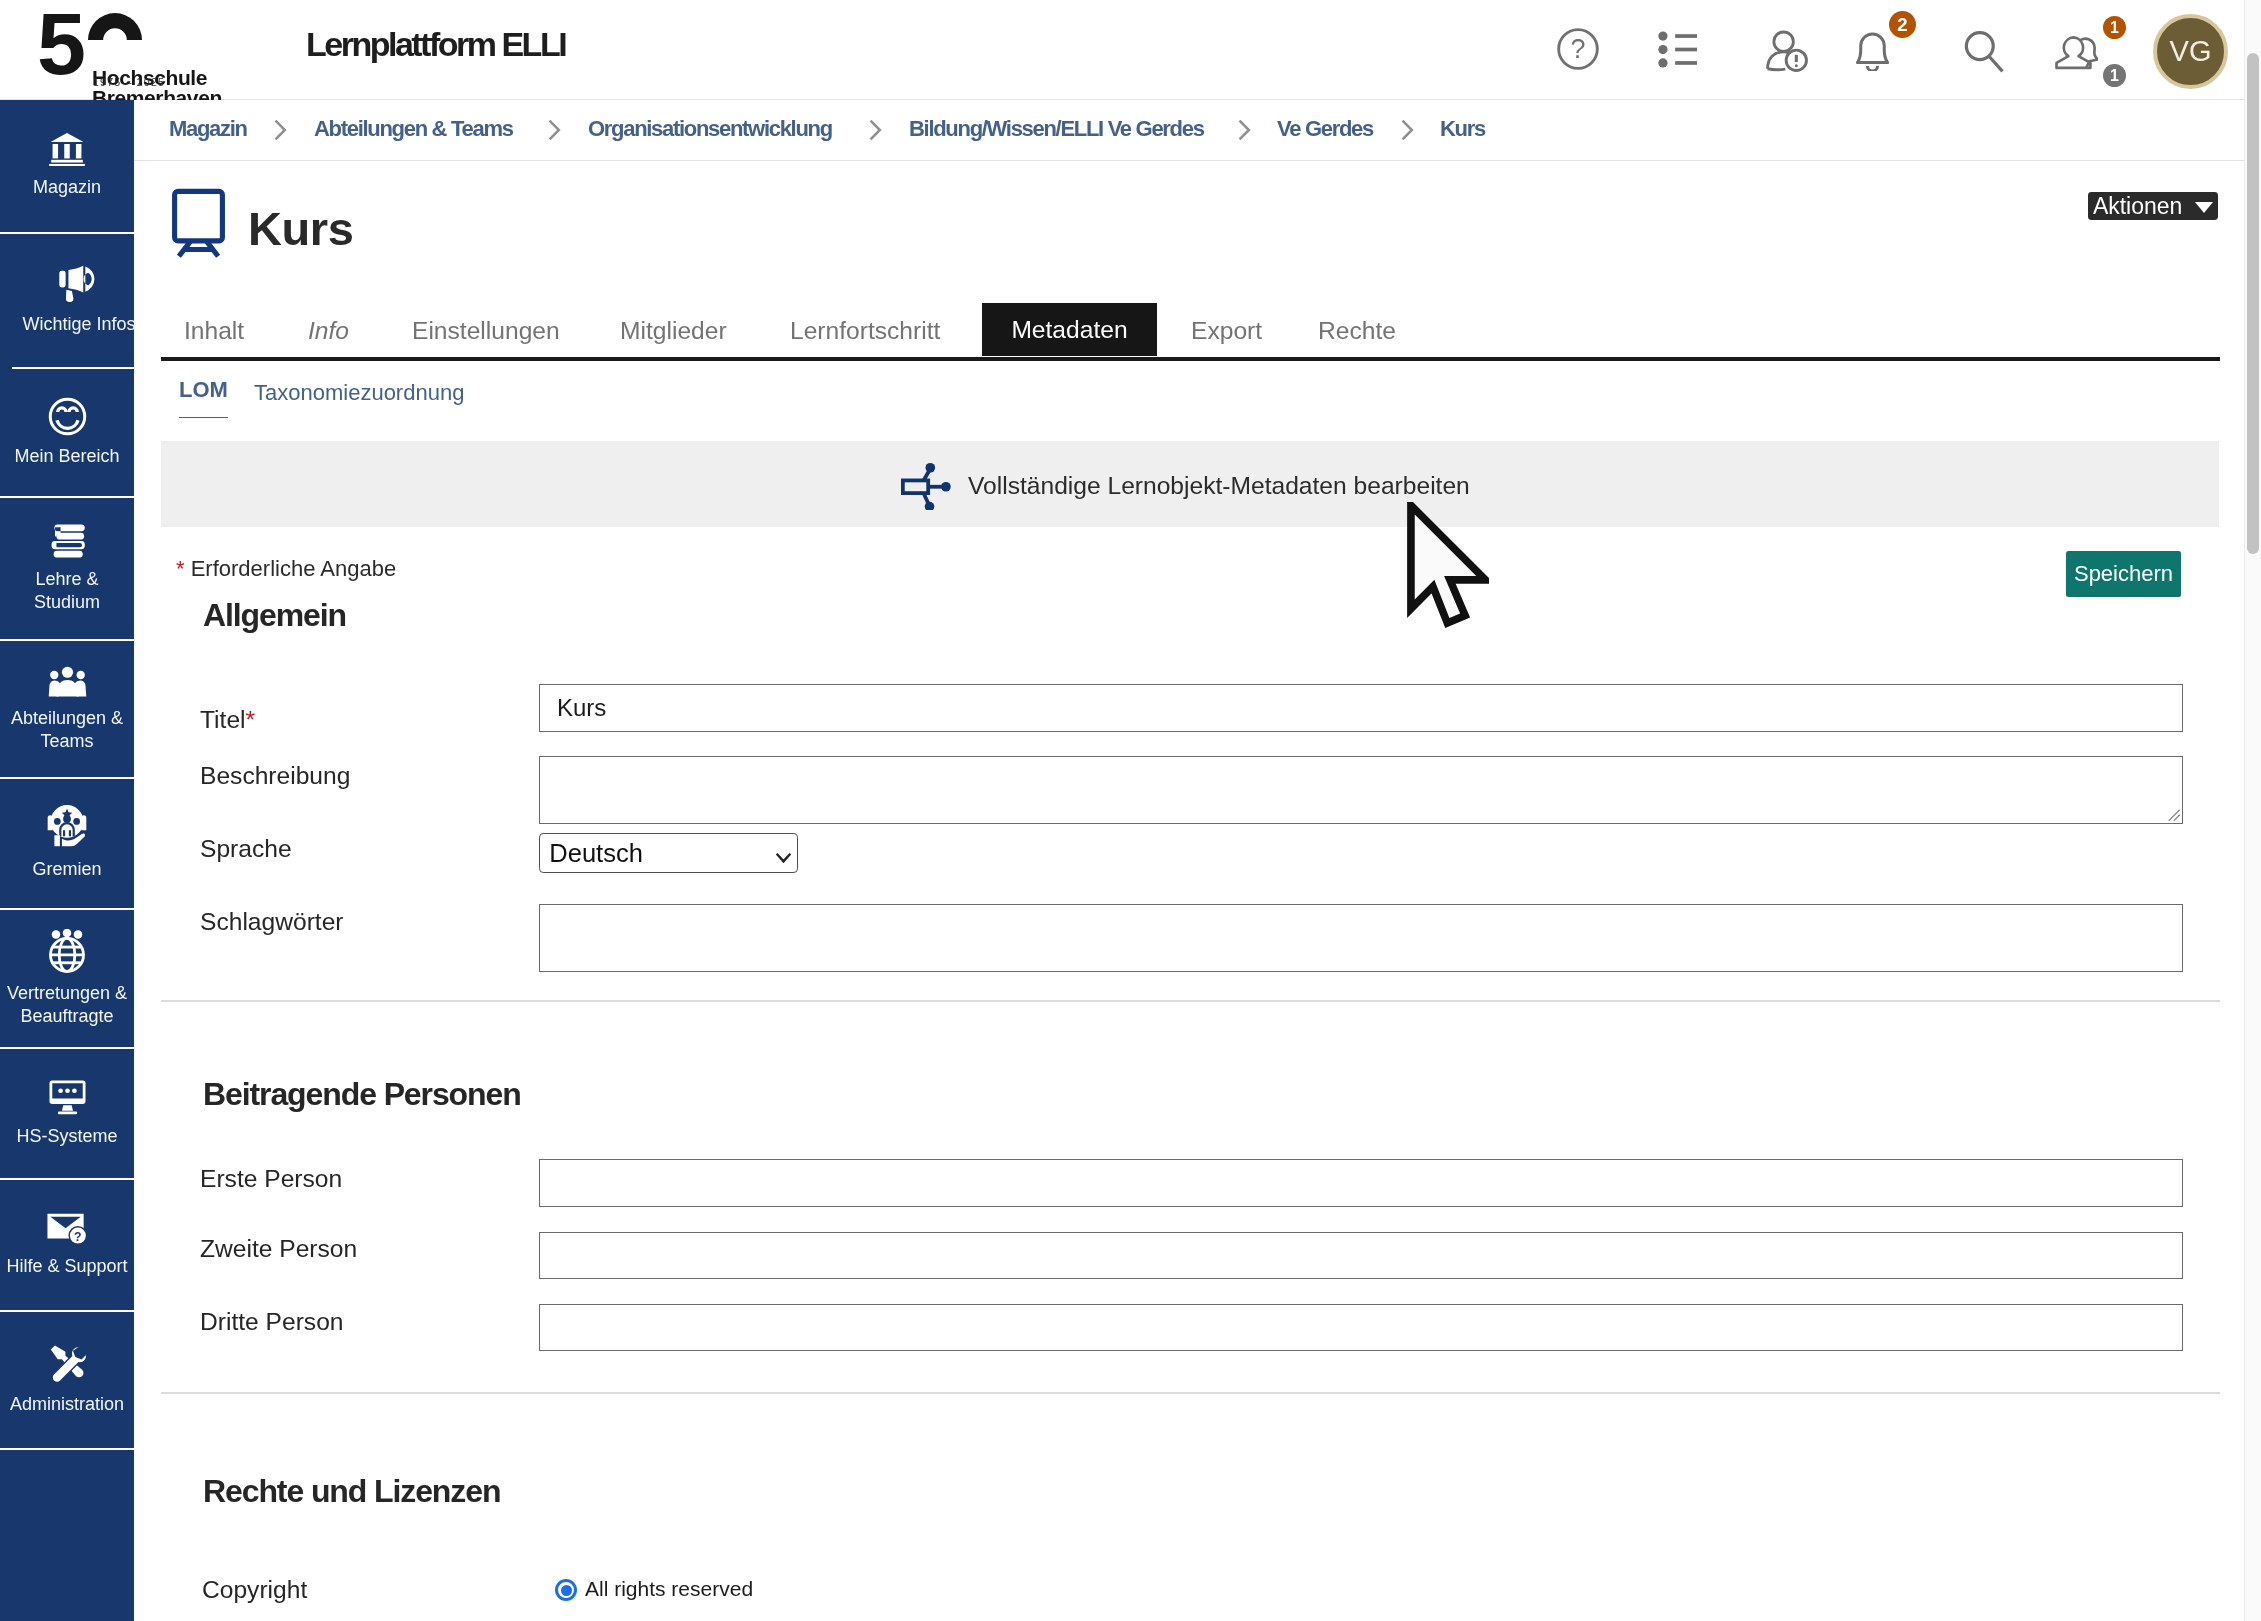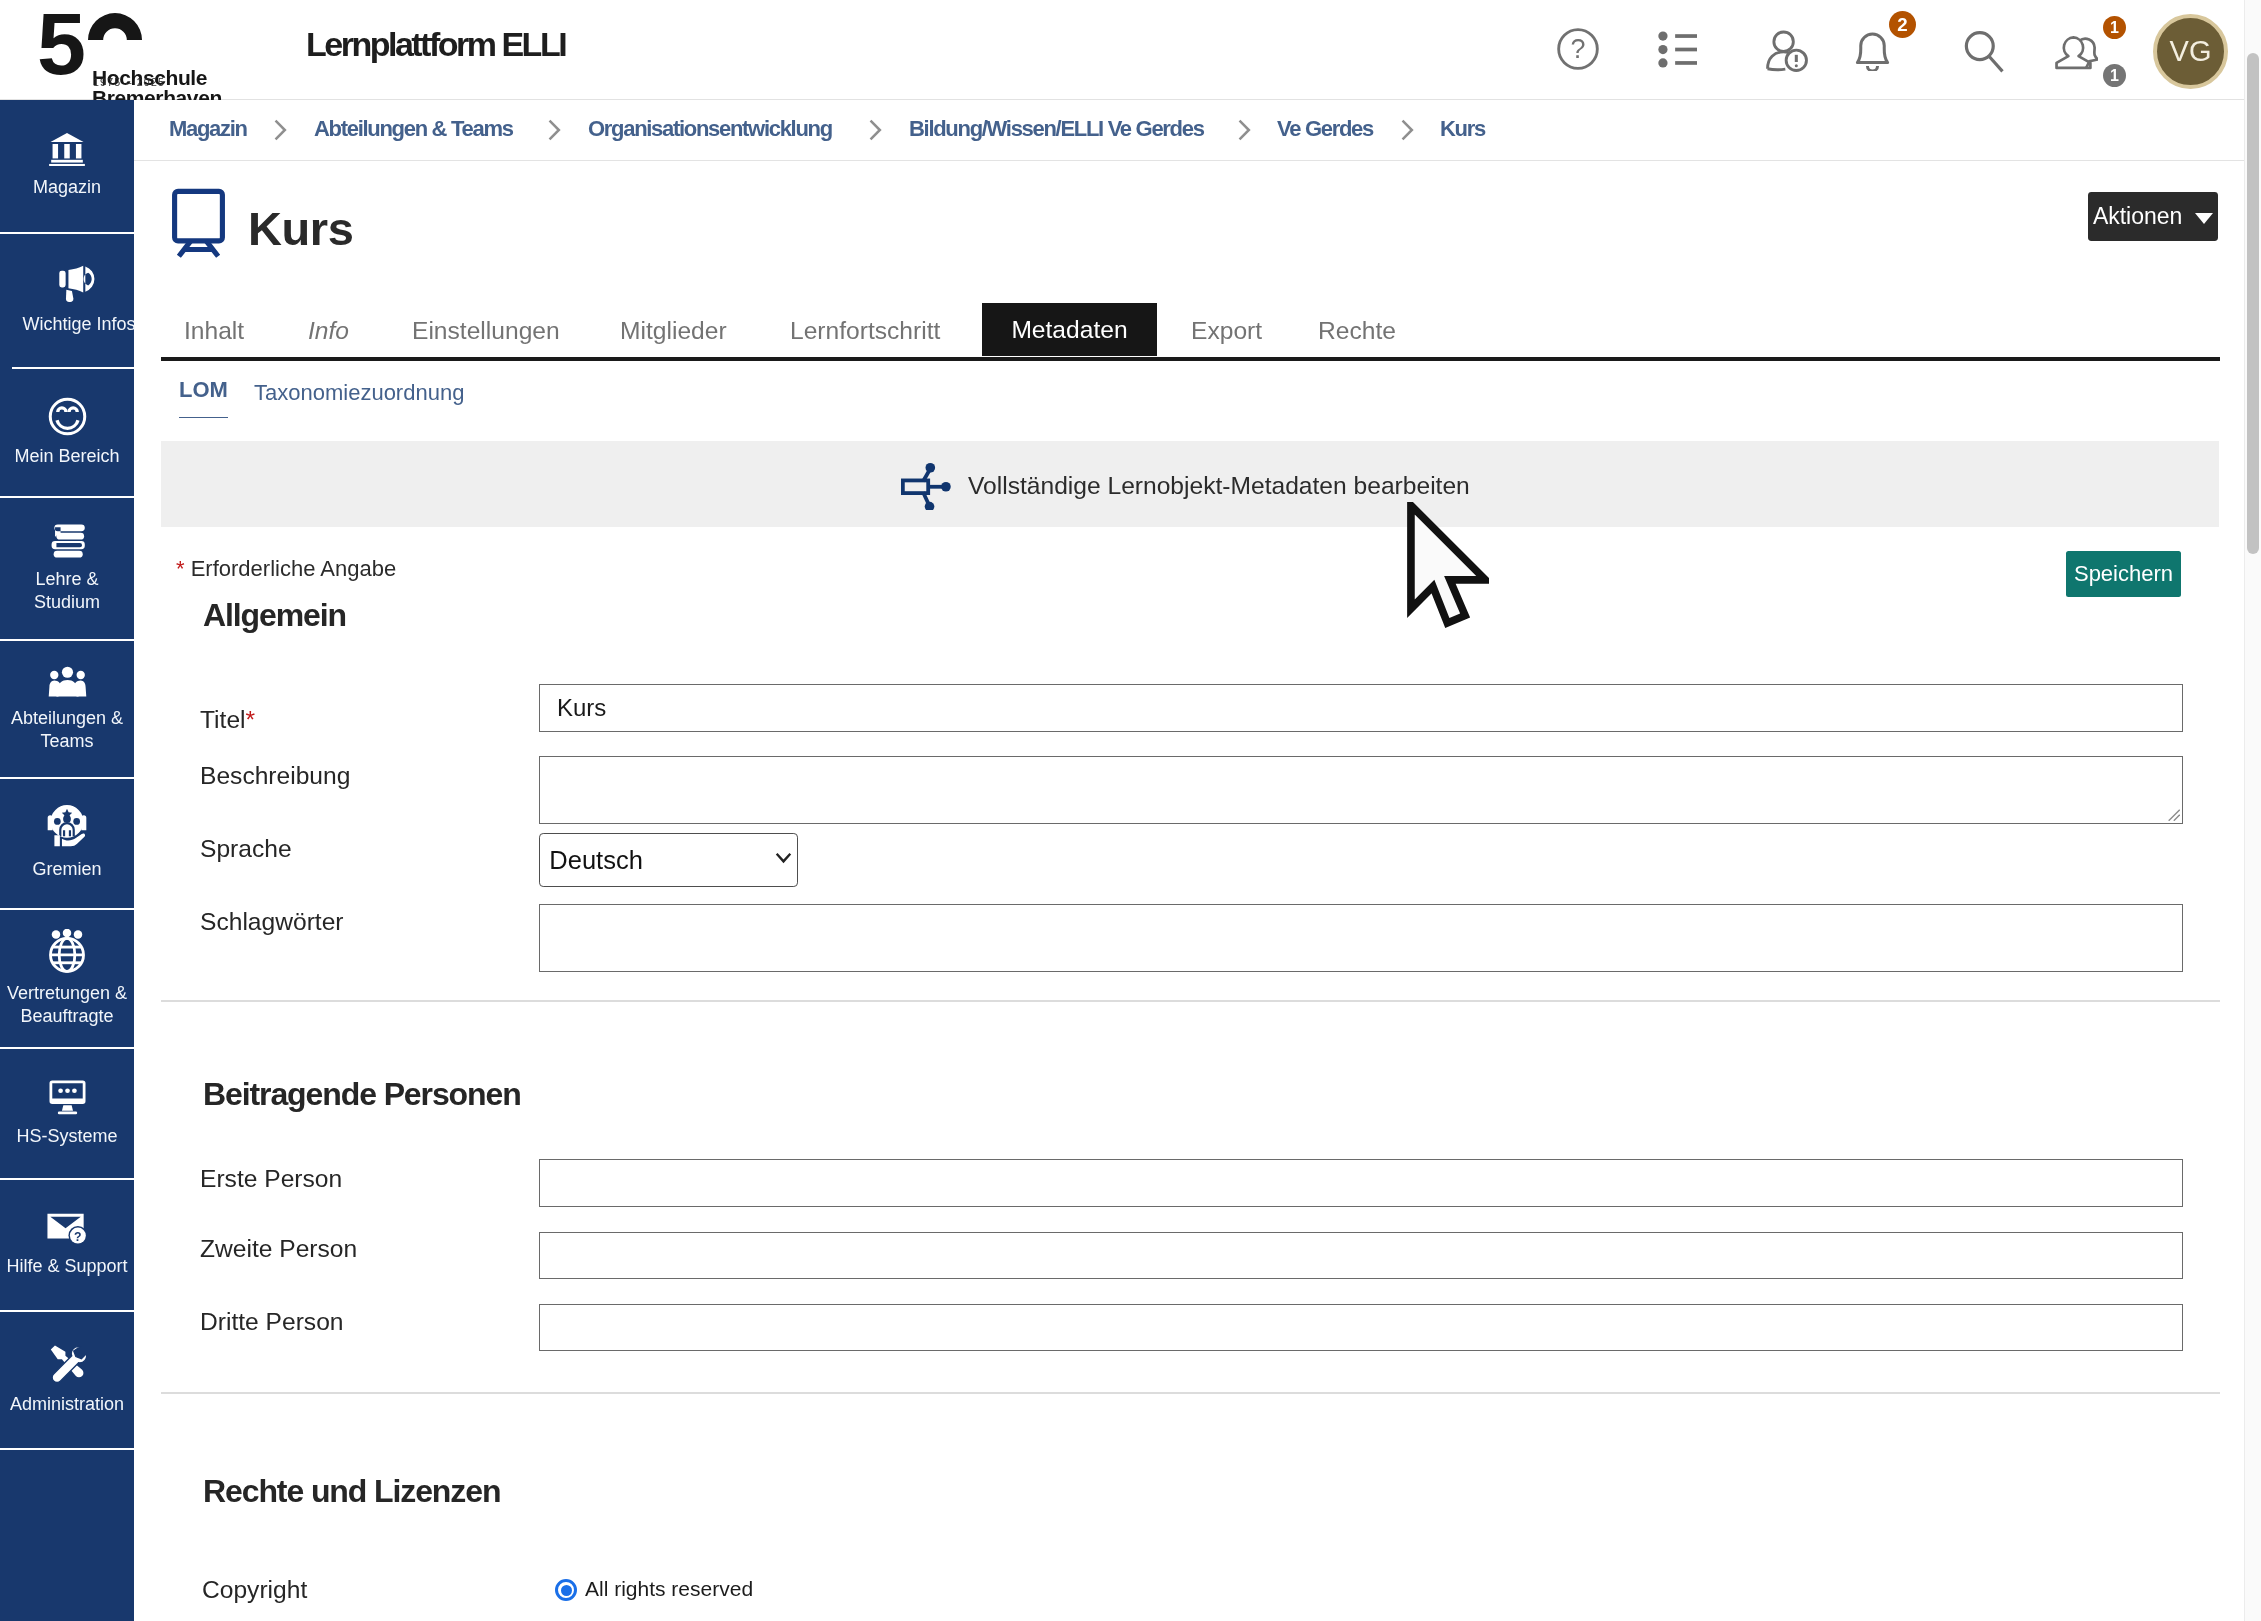--- a/index.html
+++ b/index.html
@@ -27,21 +27,21 @@
 
   
   #crumbs { left:134px; top:100px; width:2127px; height:61px; background:#fff;
     border-bottom:1.7px solid #e3e3e3; }
   .crumb { position:absolute; top:115px; font-size:22px; font-weight:bold; color:#44618c;
     letter-spacing:-1.3px; line-height:27px; }
   .csep { position:absolute; top:118px; }
 
   
   #pgtitle { left:248px; top:201px; font-size:47px; font-weight:bold; color:#2a2a2a; letter-spacing:-0.4px;}
-  #aktionen { left:2088px; top:192px; width:130px; height:49px; background:#2b2b2b; color:#fff;
+  #aktionen { left:2088px; top:192px; width:130px; height:28px; background:#2b2b2b; color:#fff;
     font-size:23px; display:flex; align-items:center; justify-content:center; border-radius:3.4px; }
   #aktionen .caret { width:0; height:0; border-left:9.3px solid transparent;
     border-right:9.3px solid transparent; border-top:11px solid #fff; margin-left:12.7px; margin-top:3.4px;}
 
   
   .tab { position:absolute; top:317px; font-size:24.6px; color:#737373; line-height:27px; }
   #mtab { left:982px; top:303px; width:175px; height:53px; background:#161616; color:#fff;
     font-size:24.6px; display:flex; align-items:center; justify-content:center; }
   #tabline { left:161px; top:357px; width:2059px; height:4.2px; background:#1a1a1a; }
   .stab { position:absolute; top:379px; font-size:22px; color:#44618c; line-height:27px; }
@@ -53,21 +53,21 @@
   
   .req { color:#c11a1a; }
   #reqnote { left:176px; top:556px; font-size:22px; color:#2b2b2b; }
   #speichern { left:2066px; top:551px; width:115px; height:46px; background:#0f766e; color:#fff;
     font-size:22px; display:flex; align-items:center; justify-content:center; border-radius:2.5px;}
   .h2 { position:absolute; font-size:32px; font-weight:bold; color:#262626; letter-spacing:-1.1px; line-height:34px;}
   .flabel { position:absolute; font-size:24.6px; color:#262626; line-height:29px; }
   .finput { position:absolute; left:539px; width:1644px; border:1.7px solid #6a6a6a; background:#fff; }
   .ftext { font-size:24px; color:#1a1a1a; padding-left:17px; display:flex; align-items:center; height:100%; }
 
-  #selSprache { left:539px; top:833px; width:259px; height:54px; border:1.7px solid #4e4e4e;
+  #selSprache { left:539px; top:833px; width:259px; height:40px; border:1.7px solid #4e4e4e;
     border-radius:4.2px; background:#fff; display:flex; align-items:center; padding-left:9.3px;
     font-size:25.5px; color:#111; }
   .sep { position:absolute; left:161px; width:2059px; height:1.7px; background:#dcdcdc; }
 
   
   #radio { left:555px; top:1579px; width:22px; height:22px; border-radius:50%;
     border:3px solid #1a6fe8; background:#fff; }
   #radio::after { content:""; position:absolute; left:2.5px; top:2.5px; width:11px; height:11px;
     border-radius:50%; background:#1a6fe8; }
 

